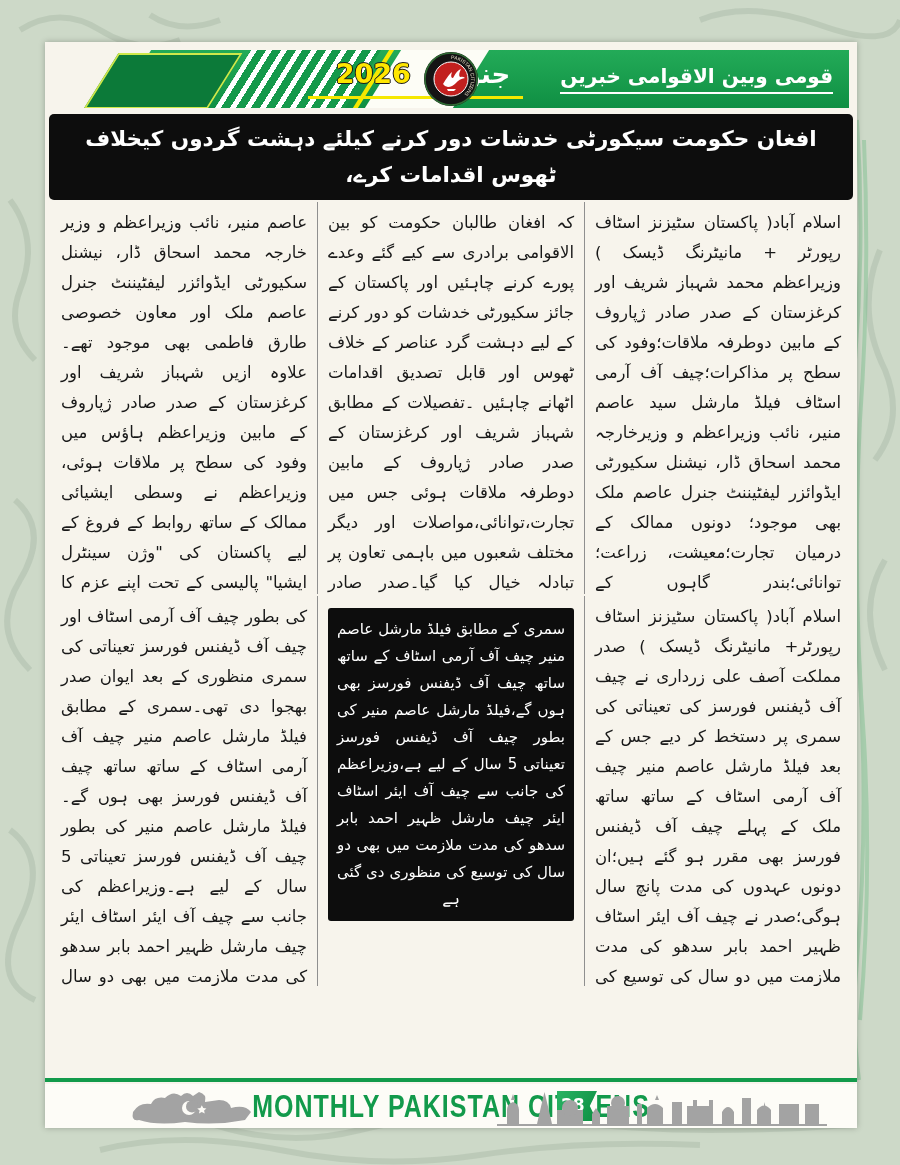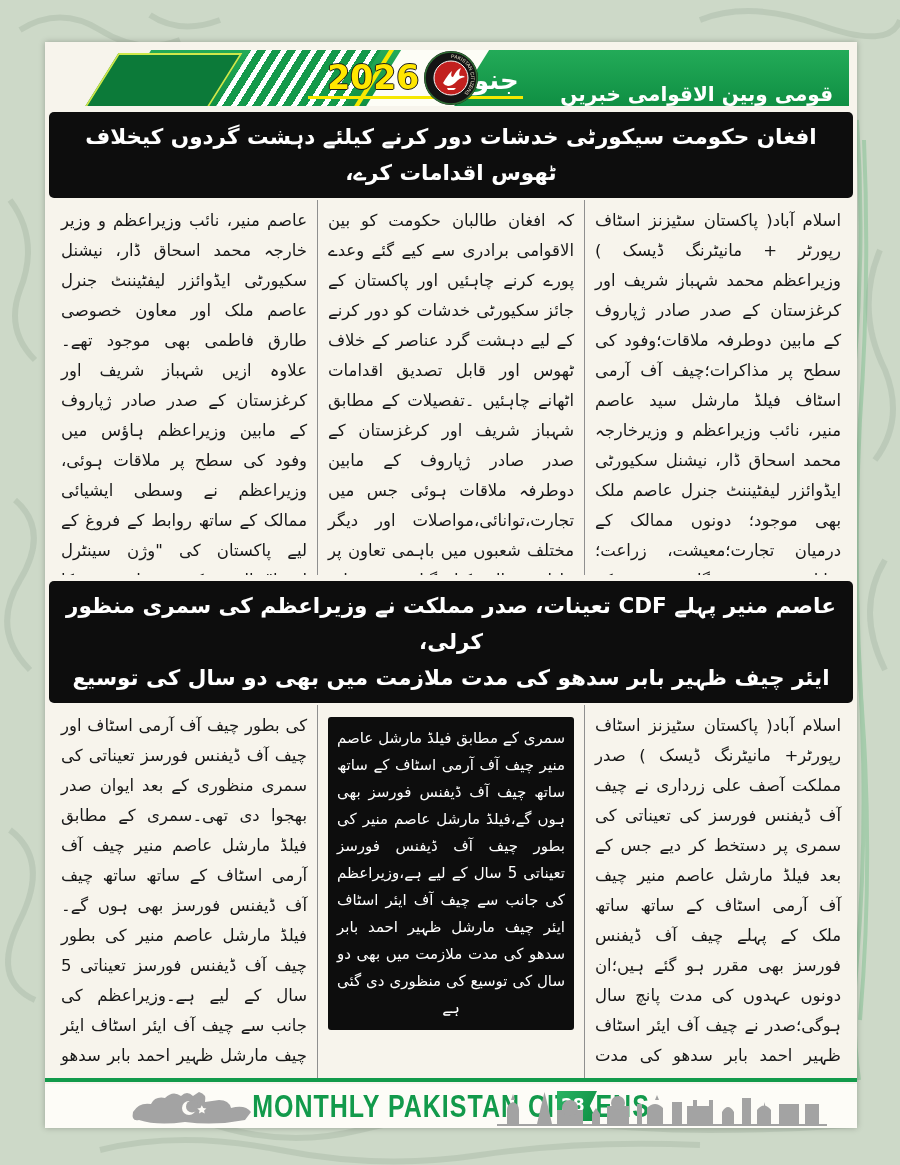--- a/index.html
+++ b/index.html
@@ -17,25 +17,25 @@
   
   .masthead{position:relative;margin:8px 8px 0 8px;height:58px;background:linear-gradient(#23ab58,#0f8f43);overflow:hidden;}
   .mh-tri{position:absolute;left:-30px;top:0;width:110px;height:58px;background:#f7f4ec;transform:skewX(-32deg);}
   .mh-par{position:absolute;left:48px;top:3px;width:120px;height:52px;background:#0c7a39;border:2px solid #cfe84a;transform:skewX(-32deg);}
   .mh-stripes{position:absolute;left:180px;top:0;width:130px;height:58px;transform:skewX(-32deg);
     background:repeating-linear-gradient(90deg,#ffffff 0 6px,#14994a 6px 15px);}
   .mh-ystripe{position:absolute;left:318px;top:0;width:5px;height:58px;background:#f6e800;transform:skewX(-32deg);}
   .mh-white{position:absolute;left:330px;top:0;width:88px;height:58px;background:#fdfdf6;transform:skewX(-32deg);}
   .mh-date{position:absolute;left:250px;top:8px;width:230px;text-align:center;direction:rtl;z-index:3;}
   .mh-month{color:#fff;font-size:26px;font-weight:bold;}
-  .mh-year{color:#ffe600;font-size:33px;font-weight:bold;letter-spacing:1px;
+  .mh-year{color:#ffe600;font-size:27px;font-weight:bold;letter-spacing:1px;
     text-shadow:-1px 0 #1a1a1a,1px 0 #1a1a1a,0 -1px #1a1a1a,0 1px #1a1a1a;padding:0 10px;}
   .mh-underline{position:absolute;left:255px;top:46px;width:215px;height:3px;background:#f6e800;z-index:3;}
   .mh-logo{position:absolute;left:50%;top:50%;transform:translate(-50%,-50%);z-index:4;}
-  .mh-section{position:absolute;right:16px;top:32px;color:#fff;font-size:20px;font-weight:bold;
+  .mh-section{position:absolute;right:16px;top:14px;color:#fff;font-size:20px;font-weight:bold;
     direction:rtl;border-bottom:2px solid #fff;padding-bottom:4px;z-index:3;}
   
   .banner{margin:6px 4px 0 4px;background:#0d0d0d;border-radius:5px;color:#fff;
     text-align:center;direction:rtl;padding:7px 0;}
   .banner .line{font-size:21.5px;font-weight:bold;line-height:36px;}
   
   .cols{display:flex;direction:rtl;margin:2px 6px 0 6px;}
   .col{flex:1 1 0;padding:6px 10px 0 10px;direction:rtl;text-align:justify;
     font-size:16.5px;line-height:30px;color:#181818;}
   .cols .col + .col{border-right:1px solid #8f8f8f;}
@@ -109,24 +109,20 @@
   <div class="banner">
     <div class="line">افغان حکومت سیکورٹی خدشات دور کرنے کیلئے دہشت گردوں کیخلاف ٹھوس اقدامات کرے،</div>
   </div>
 
   <div class="cols a1">
     <div class="col">اسلام آباد( پاکستان سٹیزنز اسٹاف رپورٹر + مانیٹرنگ ڈیسک ) وزیراعظم محمد شہباز شریف اور کرغزستان کے صدر صادر ژپاروف کے مابین دوطرفہ ملاقات؛وفود کی سطح پر مذاکرات؛چیف آف آرمی اسٹاف فیلڈ مارشل سید عاصم منیر، نائب وزیراعظم و وزیرخارجہ محمد اسحاق ڈار، نیشنل سکیورٹی ایڈوائزر لیفٹیننٹ جنرل عاصم ملک بھی موجود؛ دونوں ممالک کے درمیان تجارت؛معیشت، زراعت؛ توانائی؛بندر گاہوں کے استعمال،تعلیم سمیت مختلف شعبوں میں باہمی تعاون کے فروغ کے لیے 15 معاہدوں اور مفاہمت کی یادداشتوں پر دستخط؛ دوطرفہ تجارتی حجم 200 ملین ڈالر تک بڑھانے پر اتفاق؛دونوں رہنماؤں نے اتفاق کیا</div>
     <div class="col">کہ افغان طالبان حکومت کو بین الاقوامی برادری سے کیے گئے وعدے پورے کرنے چاہئیں اور پاکستان کے جائز سکیورٹی خدشات کو دور کرنے کے لیے دہشت گرد عناصر کے خلاف ٹھوس اور قابل تصدیق اقدامات اٹھانے چاہئیں ۔تفصیلات کے مطابق شہباز شریف اور کرغزستان کے صدر صادر ژپاروف کے مابین دوطرفہ ملاقات ہوئی جس میں تجارت،توانائی،مواصلات اور دیگر مختلف شعبوں میں باہمی تعاون پر تبادلہ خیال کیا گیا۔صدر صادر ژپاروف نے پاکستان کے ساتھ مختلف شعبوں میں تعاون کو مزید بڑھانے اور باہمی اشتراک کے نئے مواقع تلاش کرنے کی خواہش کا اظہار کیا۔ ملاقات میں چیف آف آرمی اسٹاف فیلڈ مارشل سید</div>
     <div class="col">عاصم منیر، نائب وزیراعظم و وزیر خارجہ محمد اسحاق ڈار، نیشنل سکیورٹی ایڈوائزر لیفٹیننٹ جنرل عاصم ملک اور معاون خصوصی طارق فاطمی بھی موجود تھے۔علاوہ ازیں شہباز شریف اور کرغزستان کے صدر صادر ژپاروف کے مابین وزیراعظم ہاؤس میں وفود کی سطح پر ملاقات ہوئی، وزیراعظم نے وسطی ایشیائی ممالک کے ساتھ روابط کے فروغ کے لیے پاکستان کی "وژن سینٹرل ایشیا" پالیسی کے تحت اپنے عزم کا اعادہ کیا۔دونوں رہنماؤں نے جاری باہمی تعاون بالخصوص تجارت، توانائی، مواصلات اور عوامی روابط کے شعبوں میں شراکت داری کو مزید مضبوط بنانے کے عزم کا اعادہ کیا۔</div>
   </div>
 
-  <div class="banner">
-    <div class="line">عاصم منیر پہلے CDF تعینات، صدر مملکت نے وزیراعظم کی سمری منظور کرلی،</div>
-    <div class="line">ایئر چیف ظہیر بابر سدھو کی مدت ملازمت میں بھی دو سال کی توسیع</div>
-  </div>
 
   <div class="cols a2">
     <div class="col">اسلام آباد( پاکستان سٹیزنز اسٹاف رپورٹر+ مانیٹرنگ ڈیسک ) صدر مملکت آصف علی زرداری نے چیف آف ڈیفنس فورسز کی تعیناتی کی سمری پر دستخط کر دیے جس کے بعد فیلڈ مارشل عاصم منیر چیف آف آرمی اسٹاف کے ساتھ ساتھ ملک کے پہلے چیف آف ڈیفنس فورسز بھی مقرر ہو گئے ہیں؛ان دونوں عہدوں کی مدت پانچ سال ہوگی؛صدر نے چیف آف ایئر اسٹاف ظہیر احمد بابر سدھو کی مدت ملازمت میں دو سال کی توسیع کی منظوری بھی دے دی جو ان کی موجودہ مدت ملازمت ختم ہونے کے بعد 19 مارچ 2026 سے نافذ العمل ہوگی۔وزیراعظم شہباز شریف کی جانب سے فیلڈ مارشل عاصم منیر کی بطور چیف آف ڈیفنس فورسز تعیناتی کی سمری صدر مملکت کو ارسال کی گئی</div>
     <div class="col">
       <div class="inset">سمری کے مطابق فیلڈ مارشل عاصم منیر چیف آف آرمی اسٹاف کے ساتھ ساتھ چیف آف ڈیفنس فورسز بھی ہوں گے،فیلڈ مارشل عاصم منیر کی بطور چیف آف ڈیفنس فورسز تعیناتی 5 سال کے لیے ہے،وزیراعظم کی جانب سے چیف آف ایئر اسٹاف ایئر چیف مارشل ظہیر احمد بابر سدھو کی مدت ملازمت میں بھی دو سال کی توسیع کی منظوری دی گئی ہے</div>
     </div>
     <div class="col">کی بطور چیف آف آرمی اسٹاف اور چیف آف ڈیفنس فورسز تعیناتی کی سمری منظوری کے بعد ایوان صدر بھجوا دی تھی۔سمری کے مطابق فیلڈ مارشل عاصم منیر چیف آف آرمی اسٹاف کے ساتھ ساتھ چیف آف ڈیفنس فورسز بھی ہوں گے۔فیلڈ مارشل عاصم منیر کی بطور چیف آف ڈیفنس فورسز تعیناتی 5 سال کے لیے ہے۔وزیراعظم کی جانب سے چیف آف ایئر اسٹاف ایئر چیف مارشل ظہیر احمد بابر سدھو کی مدت ملازمت میں بھی دو سال کی توسیع کی منظوری دی گئی ہے۔اس توسیع کا اطلاق ان کی موجودہ 5 سالہ مدت ملازمت کے مارچ 2026 میں مکمل ہونے پر ہوگا، ایئر چیف مارشل ظہیر احمد بابر سدھو 2028 تک تعینات رہیں گے۔</div>
   </div>
 
   <div class="footer">

